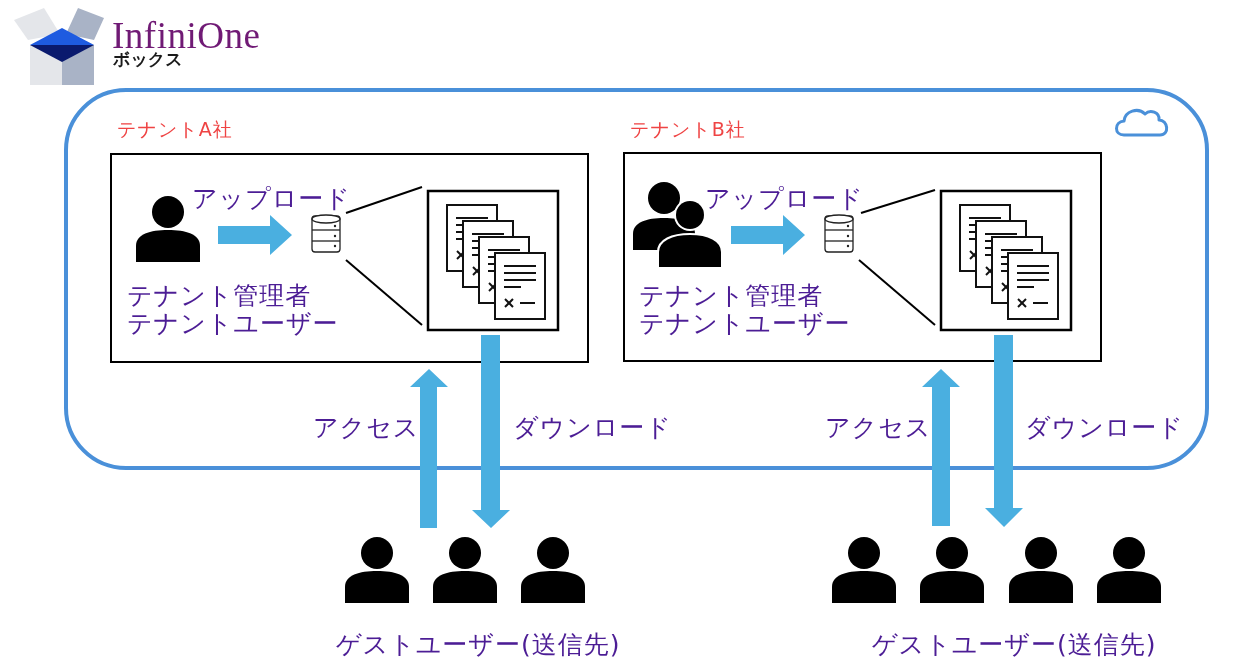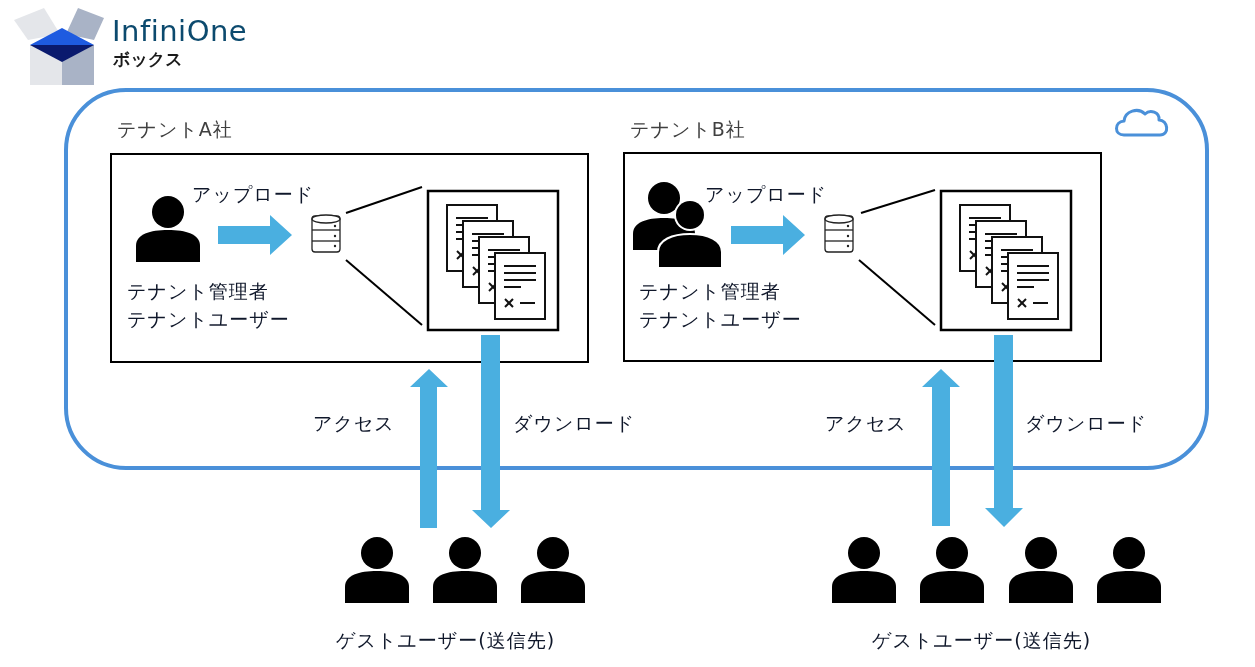--- a/index.html
+++ b/index.html
@@ -4,24 +4,24 @@
   <style>
     html, body { margin: 0; padding: 0; }
     body {
       width: 1255px; height: 667px; position: relative; overflow: hidden;
       background: #ffffff;
       font-family: "DejaVu Sans", "Liberation Sans", sans-serif;
       color: #222;
     }
     .abs { position: absolute; }
     svg.canvas { position: absolute; left: 0; top: 0; }
-    .logo-text-en { font-size: 29px; color: #0c4a6e; letter-spacing: 0.5px; }
+    .logo-text-en { font-size: 37px; color: #701a75; letter-spacing: 0.5px; font-family: Liberation Serif, serif; }
     .logo-text-jp { font-size: 17px; color: #1a1a1a; font-weight: bold; }
-    .label { font-size: 19px; color: #0f172a; white-space: nowrap; letter-spacing: 1px; }
-    .tenant-title { font-size: 19px; color: #404040; white-space: nowrap; letter-spacing: 1px; }
+    .label { font-size: 25px; color: #4c1d95; white-space: nowrap; letter-spacing: 1px; }
+    .tenant-title { font-size: 19px; color: #ef4444; white-space: nowrap; letter-spacing: 1px; }
   </style>
 </head>
 <body>
 
 <svg class="canvas" width="1255" height="667" viewBox="0 0 1255 667">
   <defs>
     <g id="person">
       <circle cx="0" cy="-20" r="16" fill="#000"></circle>
       <path d="M-32,30 L-32,14 C-32,2 -18,-2 0,-2 C18,-2 32,2 32,14 L32,30 Z" fill="#000"></path>
     </g>

